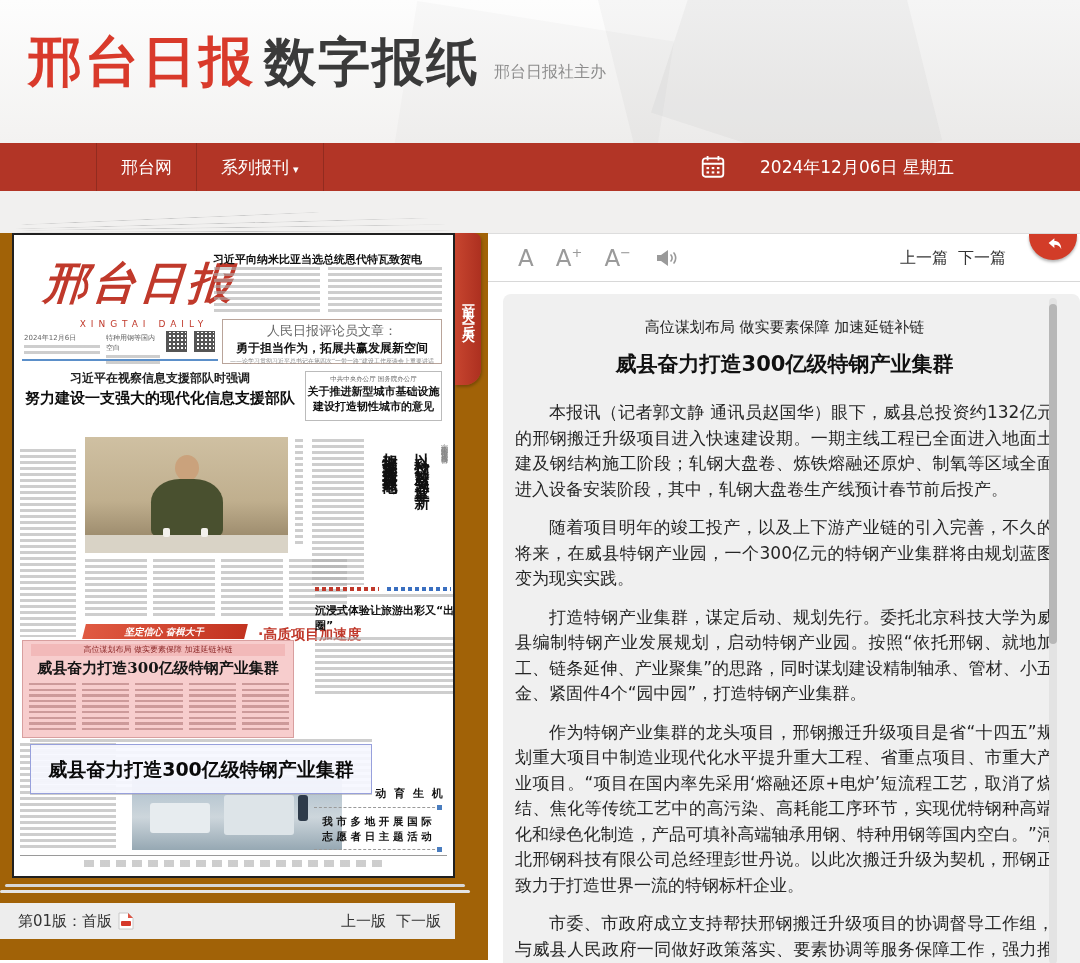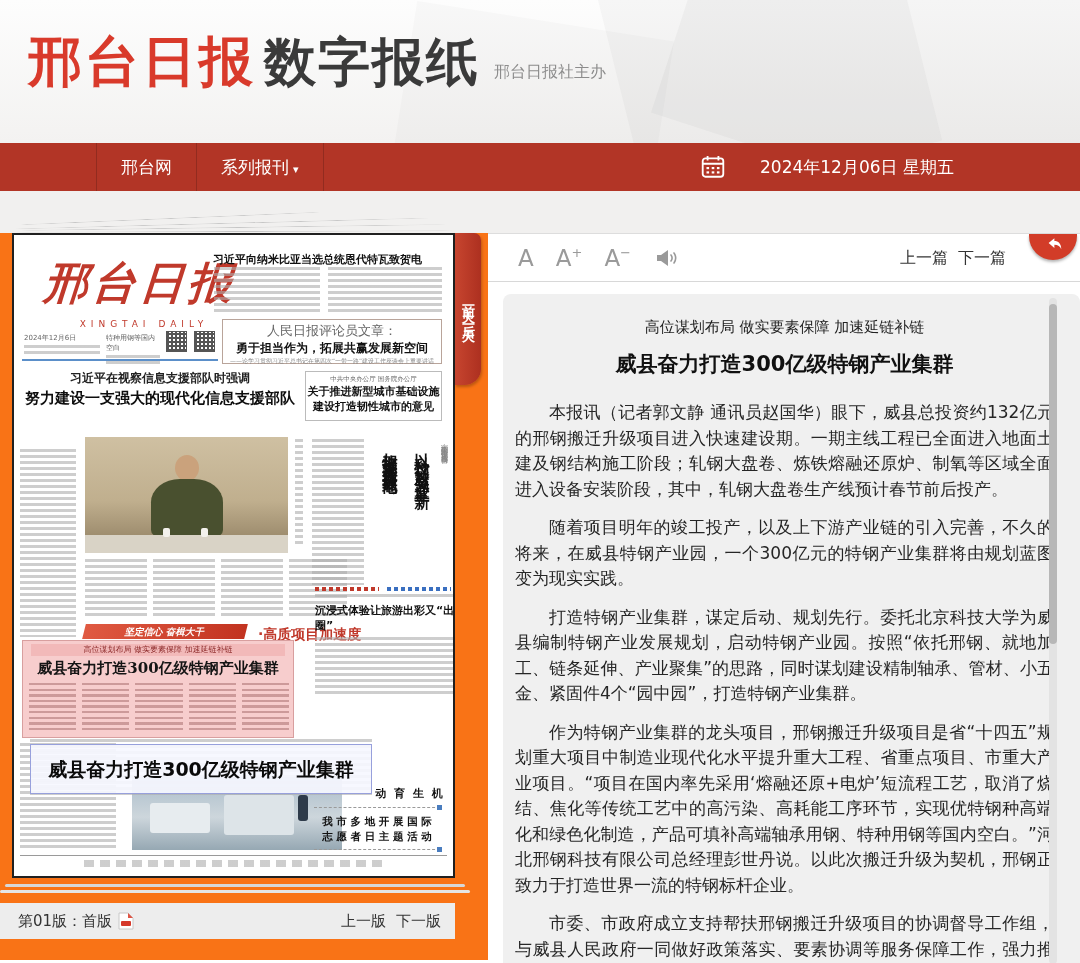--- a/index.html
+++ b/index.html
@@ -1,18 +1,18 @@
 <!DOCTYPE html>
 <html><head>
 <meta charset="utf-8">
 <style>
   * { margin:0; padding:0; box-sizing:border-box; }
   html,body { width:1080px; height:963px; overflow:hidden; background:#fff;
     font-family:"DejaVu Sans","Liberation Sans",sans-serif; }
-  #stage { position:relative; width:1080px; height:960px; background:#f97316; }
+  #stage { position:relative; width:1080px; height:960px; background:#a16207; }
 
   
   .site-header { position:absolute; left:0; top:0; width:1080px; height:143px;
     background:linear-gradient(180deg,#fdfdfd,#f3f2f1); overflow:hidden; }
   .hdr-deco1 { position:absolute; right:-60px; top:-70px; width:460px; height:260px;
     background:rgba(120,120,125,.06); transform:rotate(18deg); }
   .hdr-deco2 { position:absolute; right:160px; top:-40px; width:300px; height:220px;
     background:rgba(120,120,125,.05); transform:rotate(-14deg); }
   .hdr-deco3 { position:absolute; right:420px; top:20px; width:260px; height:200px;
     background:rgba(120,120,125,.04); transform:rotate(9deg); }

